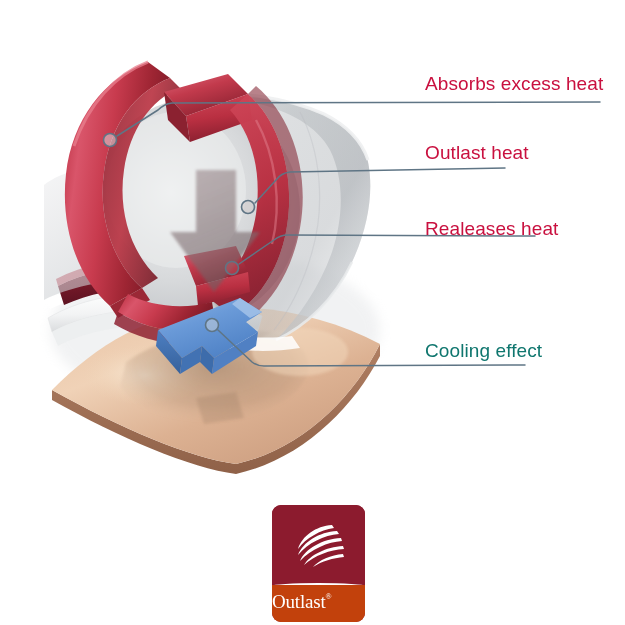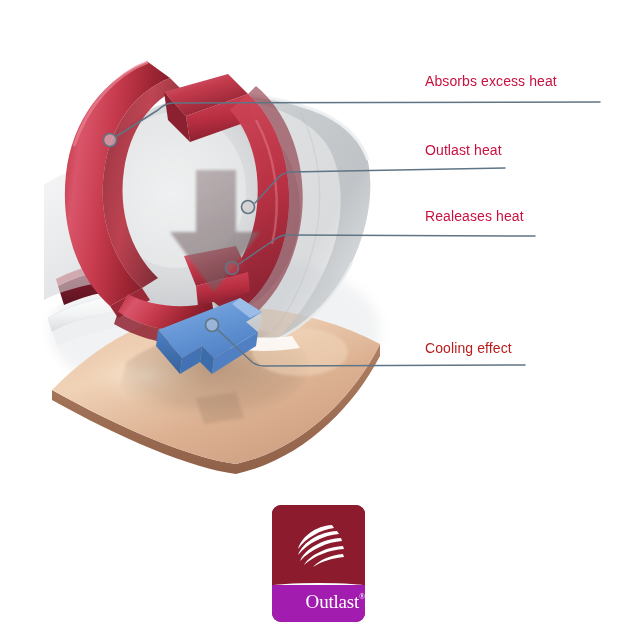--- a/index.html
+++ b/index.html
@@ -23,26 +23,26 @@
   }
   .art {
     position: absolute;
     left: 0; top: 0;
     width: 625px;
     height: 625px;
   }
   .label {
     position: absolute;
     white-space: nowrap;
-    font-size: 14px;
+    font-size: 19px;
     letter-spacing: 0.1px;
     line-height: 1;
   }
   .label.red   { color: #c9103f; }
-  .label.blue  { color: #b91c1c; }
+  .label.blue  { color: #0f766e; }
 
   .logo-wrap {
     position: absolute;
     left: 272px;
     top: 505px;
     width: 93px;
     height: 117px;
   }
   .logo-card {
     width: 100%;
@@ -58,24 +58,24 @@
     left: 0; top: 0;
     width: 100%;
     height: 68%;
     background: #8c1b2e;
   }
   .logo-bottom {
     position: absolute;
     left: 0; bottom: 0;
     width: 100%;
     height: 32%;
-    background: #a21caf;
+    background: #c2410c;
     display: flex;
     align-items: center;
-    justify-content: flex-end;
+    justify-content: flex-start;
   }
   .logo-divider {
     position: absolute;
     left: 0;
     top: 66.5%;
     width: 100%;
     height: 3px;
     background: #ffffff;
     border-radius: 50% 50% 0 0 / 100% 100% 0 0;
   }
@@ -358,21 +358,21 @@
       <circle cx="248" cy="207" r="6.5" fill="#cfc9c9" fill-opacity="0.5"></circle>
       <circle cx="232" cy="268" r="6.5" fill="#c4535f" fill-opacity="0.45"></circle>
       <circle cx="212" cy="325" r="6.5" fill="#cdd4da" fill-opacity="0.5"></circle>
     </g>
   </svg>
 
   <div class="label red" style="left:425px; top:74px;">Absorbs excess heat</div>
 
   <div class="label red" style="left:425px; top:143px;">Outlast heat</div>
 
-  <div class="label red" style="left:425px; top:209px;text-align:right;">Realeases heat</div>
+  <div class="label red" style="left:425px; top:219px;text-align:right;">Realeases heat</div>
 
   <div class="label blue" style="left:425px; top:341px;">Cooling effect</div>
 
   <div class="logo-wrap">
     <div class="logo-card">
       <div class="logo-top"></div>
 
       <svg class="logo-emblem" viewBox="0 0 54 46" xmlns="http://www.w3.org/2000/svg">
         <g fill="#ffffff">
           <path d="M40 3 C 24 4, 10 14, 6 27 C 14 16, 28 8, 42 6 Z"></path>

